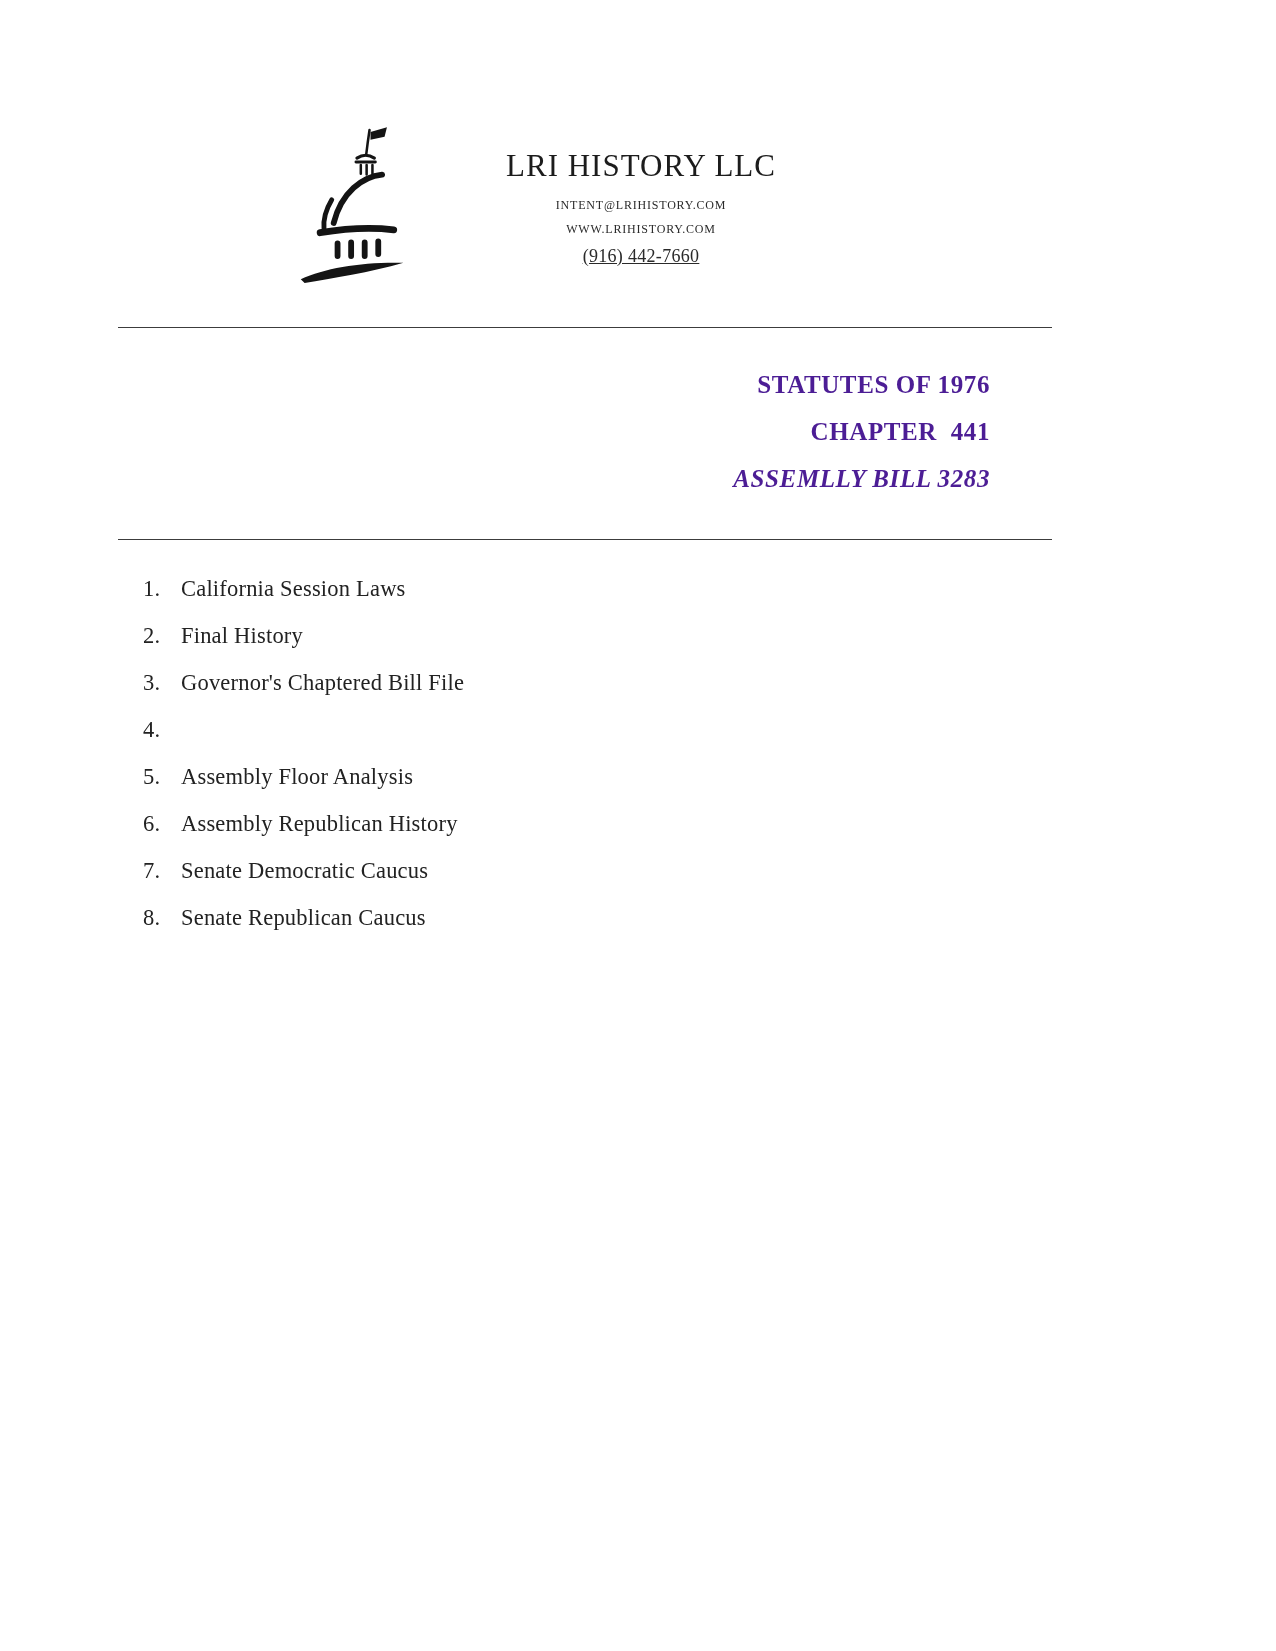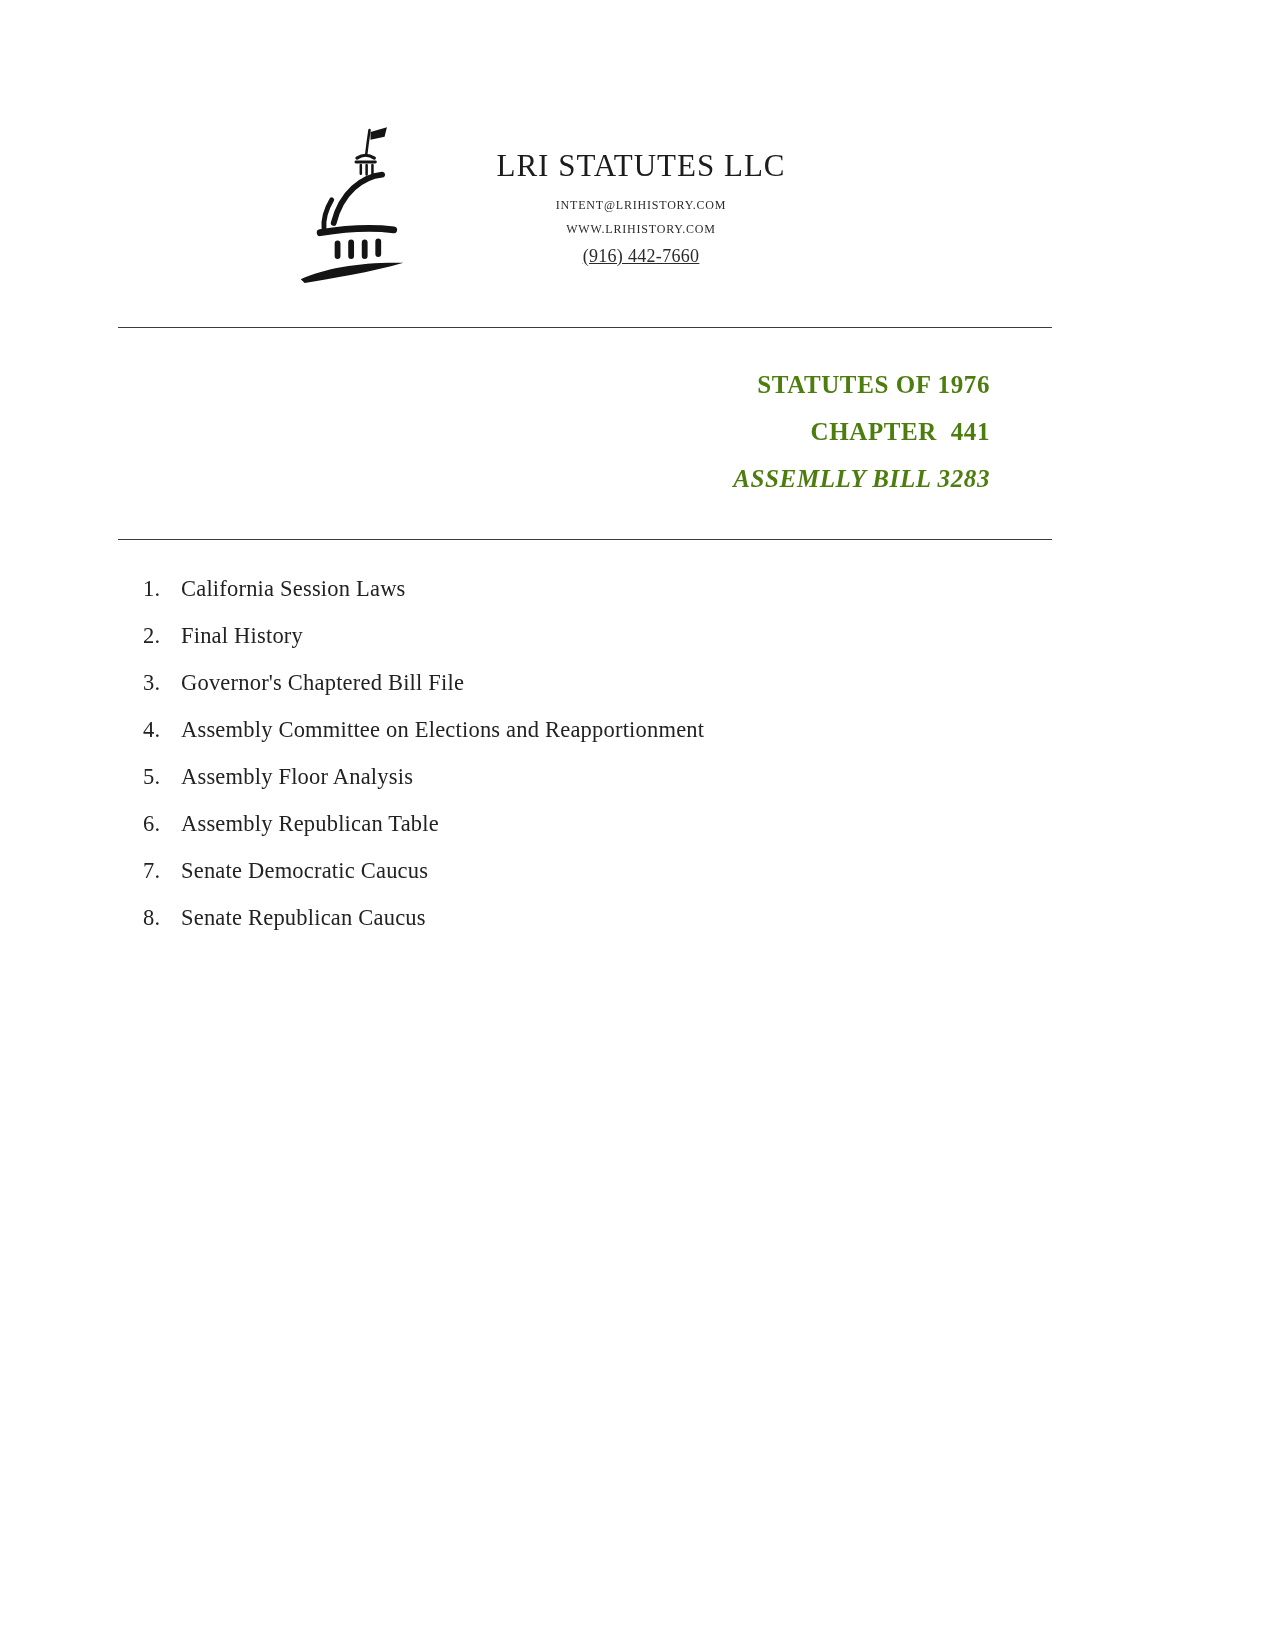--- a/index.html
+++ b/index.html
@@ -69,21 +69,21 @@
   
   .title-block {
     margin-top: 44px;
     margin-right: 286px;
     text-align: right;
   }
   .title-line {
     font-weight: bold;
     font-size: 25px;
     letter-spacing: 0.6px;
-    color: #4d7c0f;
+    color: #4c1d95;
     line-height: 1.0;
     margin-bottom: 22px;
     white-space: pre;
   }
   .title-line:last-child { margin-bottom: 0; font-style: italic; }
 
   
   .toc-heading {
     margin-top: 34px;
     margin-left: 116px;
@@ -131,21 +131,21 @@
         <path d="M40 76 C 34 86, 31 95, 32 106" stroke="#141414" stroke-width="5" stroke-linecap="round"></path>
 
         <path d="M28 110 q 42 -7 76 -3" stroke="#141414" stroke-width="7" stroke-linecap="round"></path>
 
         <path d="M46 121 v13 M60 120 v14 M74 120 v14 M88 119 v13" stroke="#141414" stroke-width="6" stroke-linecap="round"></path>
 
         <path d="M8 158 C 34 146, 72 140, 114 141 C 80 151, 40 157, 12 162 Z" fill="#141414"></path>
       </svg>
     </div>
     <div class="header-text">
-      <div class="company-name">LRI STATUTES LLC</div>
+      <div class="company-name">LRI HISTORY LLC</div>
       <div class="contact-line">INTENT@LRIHISTORY.COM</div>
       <div class="contact-line">WWW.LRIHISTORY.COM</div>
       <div class="phone-line">(916) 442-7660</div>
     </div>
   </div>
 
   <hr class="rule rule-1">
 
   <div class="title-block">
     <div class="title-line">STATUTES OF 1976</div>
@@ -164,29 +164,28 @@
     <div class="toc-row">
       <span class="toc-num">2.</span>
       <span class="toc-label">Final History</span>
     </div>
     <div class="toc-row">
       <span class="toc-num">3.</span>
       <span class="toc-label">Governor's Chaptered Bill File</span>
     </div>
     <div class="toc-row">
       <span class="toc-num">4.</span>
-      <span class="toc-label">Assembly Committee on Elections and Reapportionment</span>
     </div>
     <div class="toc-row">
       <span class="toc-num">5.</span>
       <span class="toc-label">Assembly Floor Analysis</span>
     </div>
     <div class="toc-row">
       <span class="toc-num">6.</span>
-      <span class="toc-label">Assembly Republican Table</span>
+      <span class="toc-label">Assembly Republican History</span>
     </div>
     <div class="toc-row">
       <span class="toc-num">7.</span>
       <span class="toc-label">Senate Democratic Caucus</span>
     </div>
     <div class="toc-row">
       <span class="toc-num">8.</span>
       <span class="toc-label">Senate Republican Caucus</span>
     </div>
   </div>

